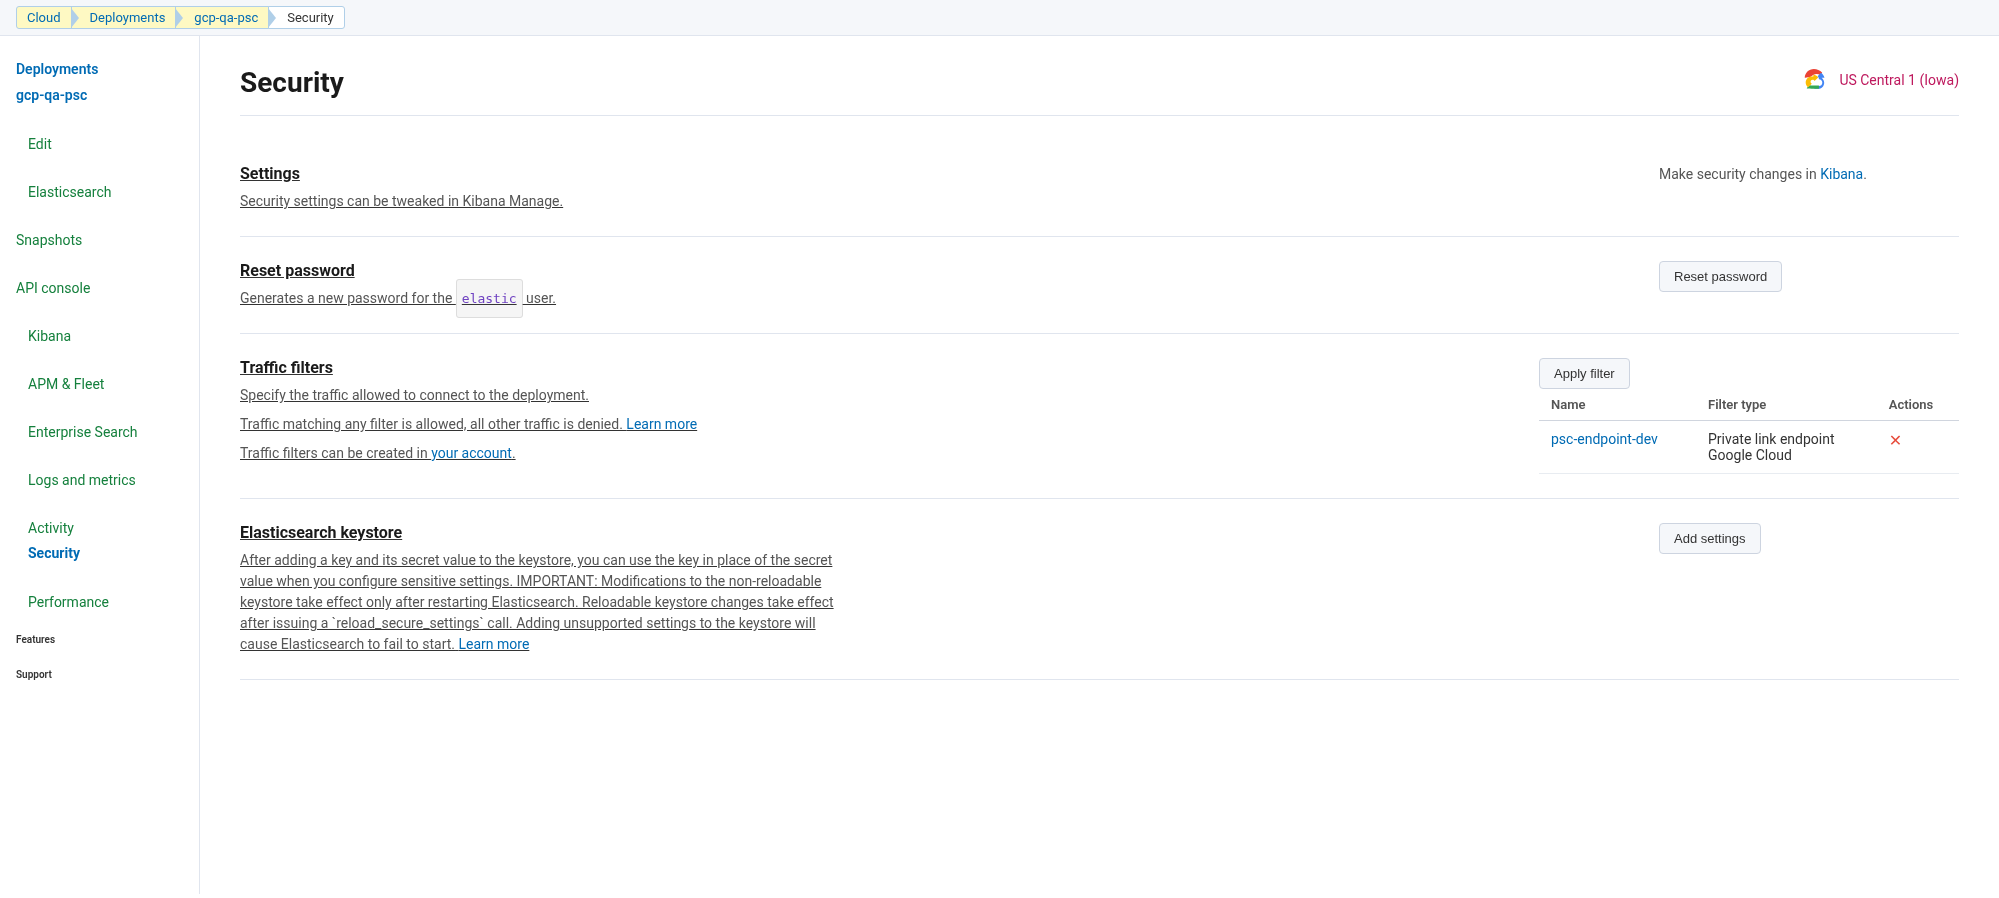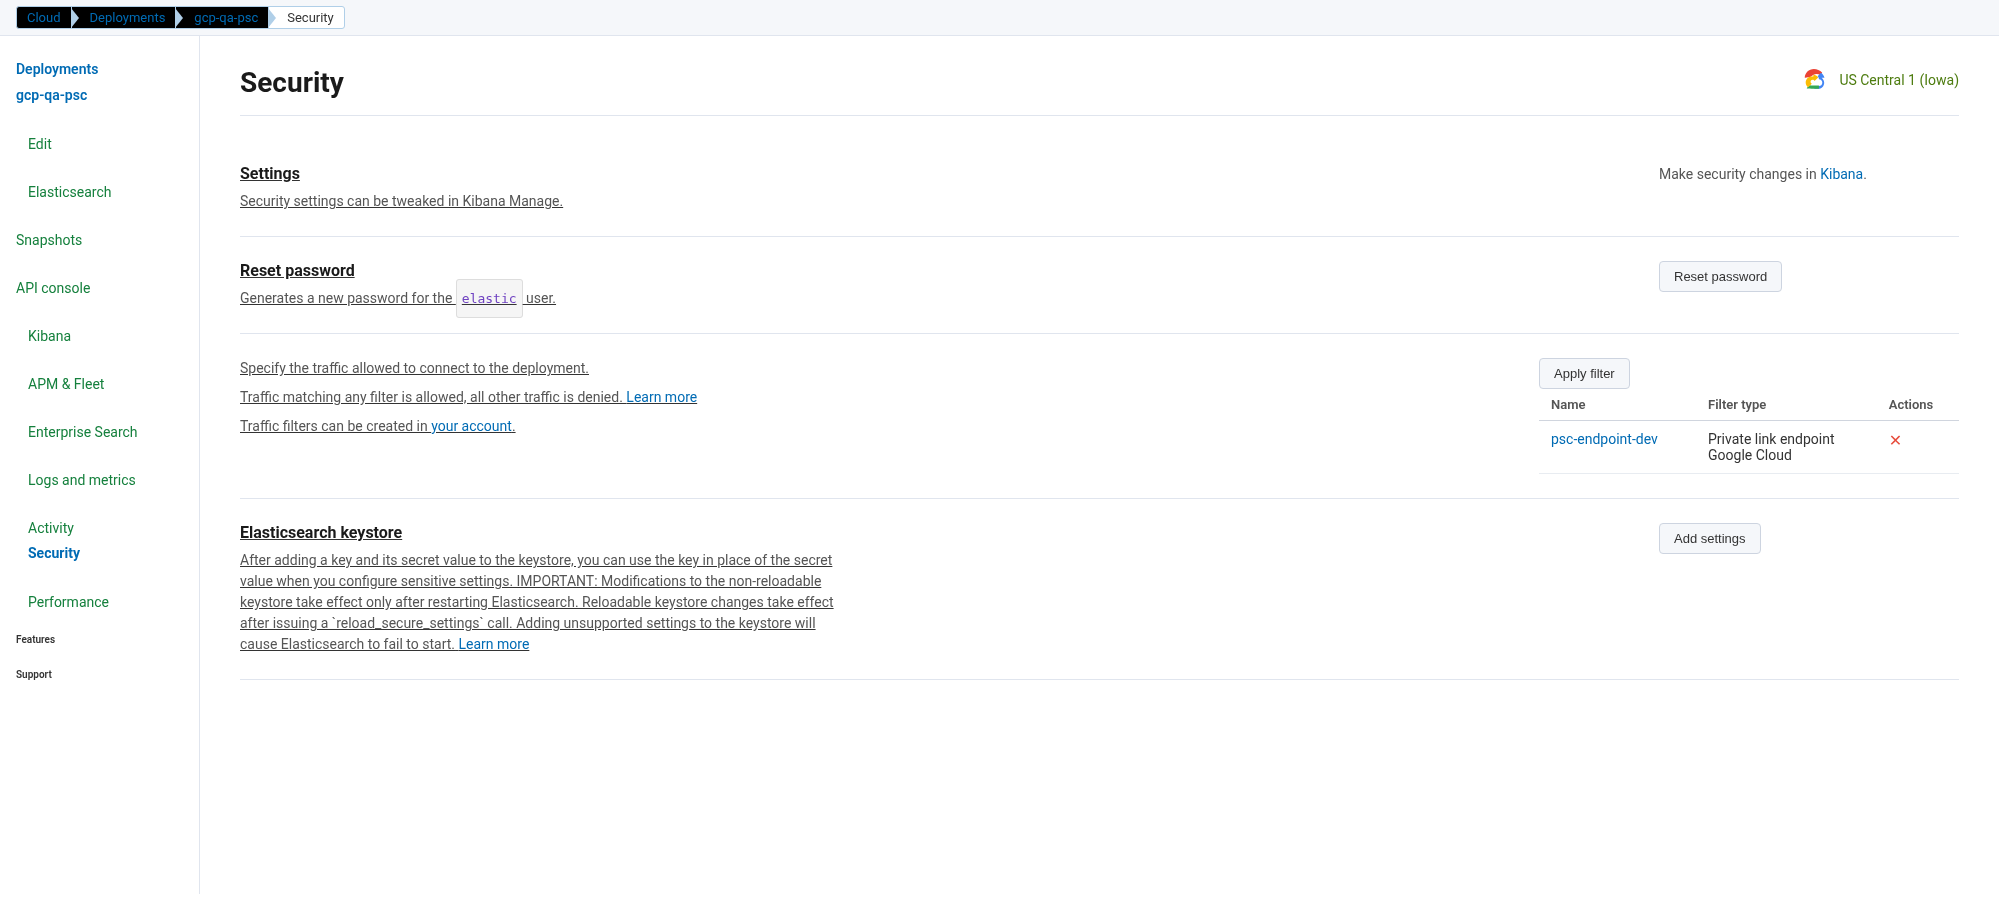--- a/index.html
+++ b/index.html
@@ -13,21 +13,21 @@
       background: #f5f7fa;
       border-bottom: 1px solid #e0e5ee;
       gap: 0;
     }
     .breadcrumb-item {
       display: flex;
       align-items: center;
       font-size: 13px;
       color: #006bb4;
       cursor: pointer;
-      background: #000000;
+      background: #fef9c3;
       border: 1px solid #b0cfe8;
       border-radius: 3px 0 0 3px;
       padding: 3px 10px 3px 10px;
       margin-right: -1px;
       text-decoration: none;
     }
     .breadcrumb-item:not(:first-child) {
       border-radius: 0;
       padding-left: 18px;
     }
@@ -111,21 +111,21 @@
     .page-title {
       font-size: 28px;
       font-weight: 700;
       color: #1a1a1a;
     }
     .region-badge {
       display: flex;
       align-items: center;
       gap: 8px;
       font-size: 14px;
-      color: #4d7c0f;
+      color: #be185d;
     }
     .region-icon {
       width: 28px;
       height: 28px;
     }
 
     
     .section {
       display: flex;
       justify-content: space-between;
@@ -282,20 +282,21 @@
           <span>Generates a new password for the </span><span class="code-tag">elastic</span><span> user.</span>
         </div>
       </div>
       <div class="section-right">
         <button class="btn">Reset password</button>
       </div>
     </div>
 
     <div class="section">
       <div class="section-left">
+        <div class="section-title">Traffic filters</div>
         <div class="section-desc">Specify the traffic allowed to connect to the deployment.</div>
         <div class="section-desc" style="margin-top:8px;">
           <span>Traffic matching any filter is allowed, all other traffic is denied. </span><a class="link">Learn more</a>
         </div>
         <div class="section-desc" style="margin-top:8px;">
           <span>Traffic filters can be created in </span><a class="link">your account</a><span>.</span>
         </div>
       </div>
       <div class="section-right" style="min-width:420px;">
         <button class="btn apply-btn-row">Apply filter</button>

